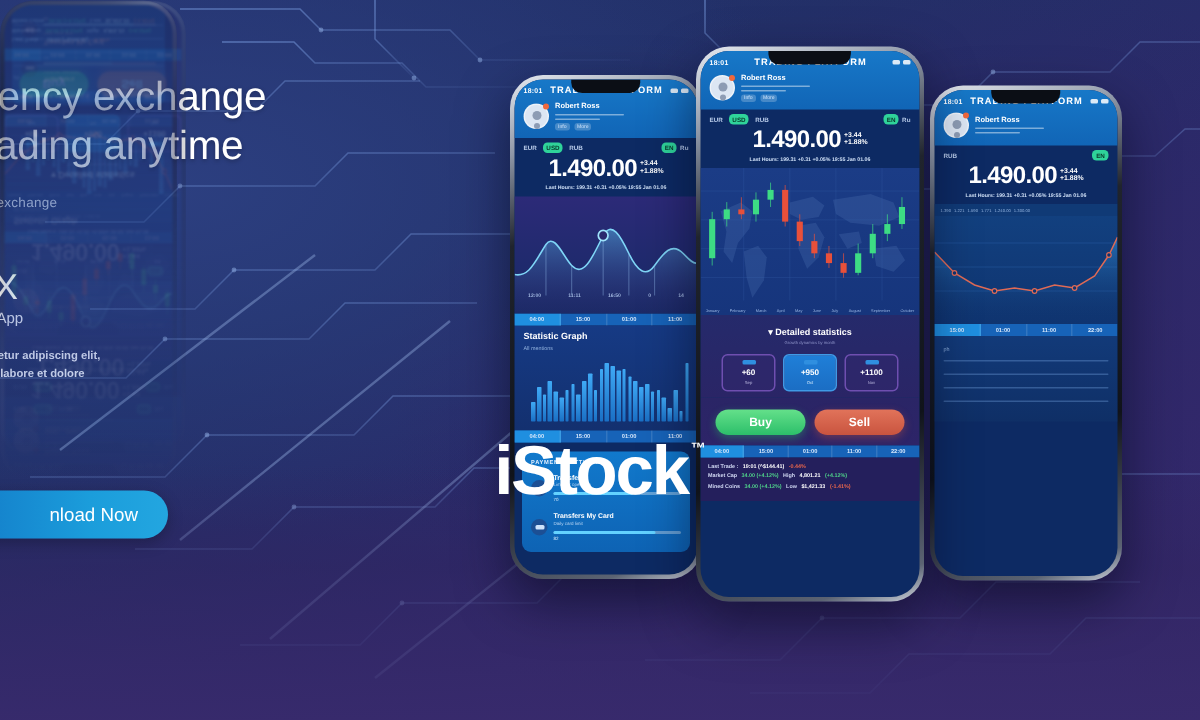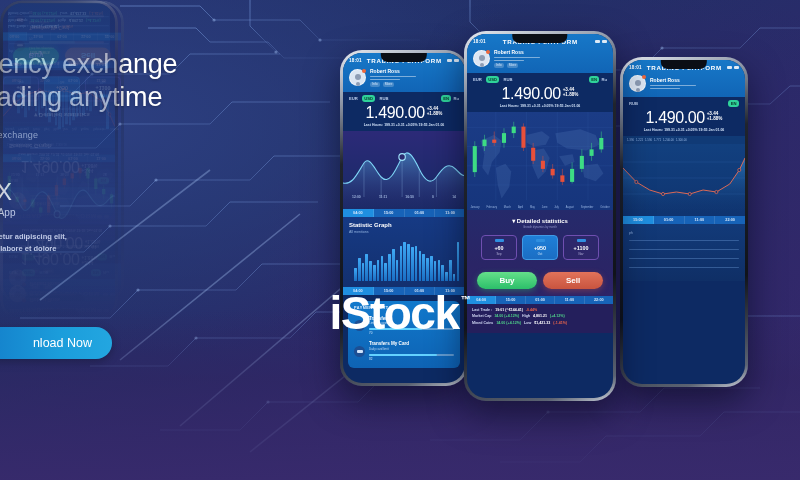--- a/index.html
+++ b/index.html
@@ -77,21 +77,21 @@
 
   .cur-row { display:flex; align-items:center; gap:4px; padding:3px 6px 0; }
   .cur { font-size:4.2px; color:#b9ccea; font-weight:bold; }
   .cur.active { background:#2fd39a; color:#083a2b; border-radius:3px; padding:.8px 2.4px; }
   .lang { margin-left:auto; display:flex; gap:2px; align-items:center; }
   .lang .en { background:#2fd39a; color:#083a2b; border-radius:3px; padding:.8px 2.4px; font-size:4.2px; font-weight:bold;}
   .lang .ru { font-size:4.2px; color:#b9ccea; font-weight:bold; }
 
   .price-wrap { text-align:center; padding:2px 6px 4px; }
   .price-line { display:inline-flex; align-items:flex-start; gap:2px; }
-  .price { color:#fff; font-size:16px; font-weight:normal; letter-spacing:-.4px; line-height:1; }
+  .price { color:#fff; font-size:16px; font-weight:bold; letter-spacing:-.4px; line-height:1; }
   .price-delta { text-align:left; margin-top:1px; }
   .price-delta span { display:block; color:#ffffff; font-size:4.6px; font-weight:bold; line-height:1.25;}
   .last-hours { font-size:3.5px; color:#cfe0f7; margin-top:1.5px; font-weight:bold; }
 
   
   .area-chart { position:relative; height:78px; background:linear-gradient(180deg,#2c2a78 0%, #1f2a6d 60%, #1b2a66 100%); }
   .chart-times { position:absolute; bottom:10px; left:0; right:0; display:flex; justify-content:space-around;
                  font-size:3.4px; color:#9fb5dd; font-weight:bold; }
   .timebar { display:flex; background:#1763b8; }
   .timebar div { flex:1; text-align:center; font-size:3.8px; color:#d6e7fb; padding:2px 0; font-weight:bold;

